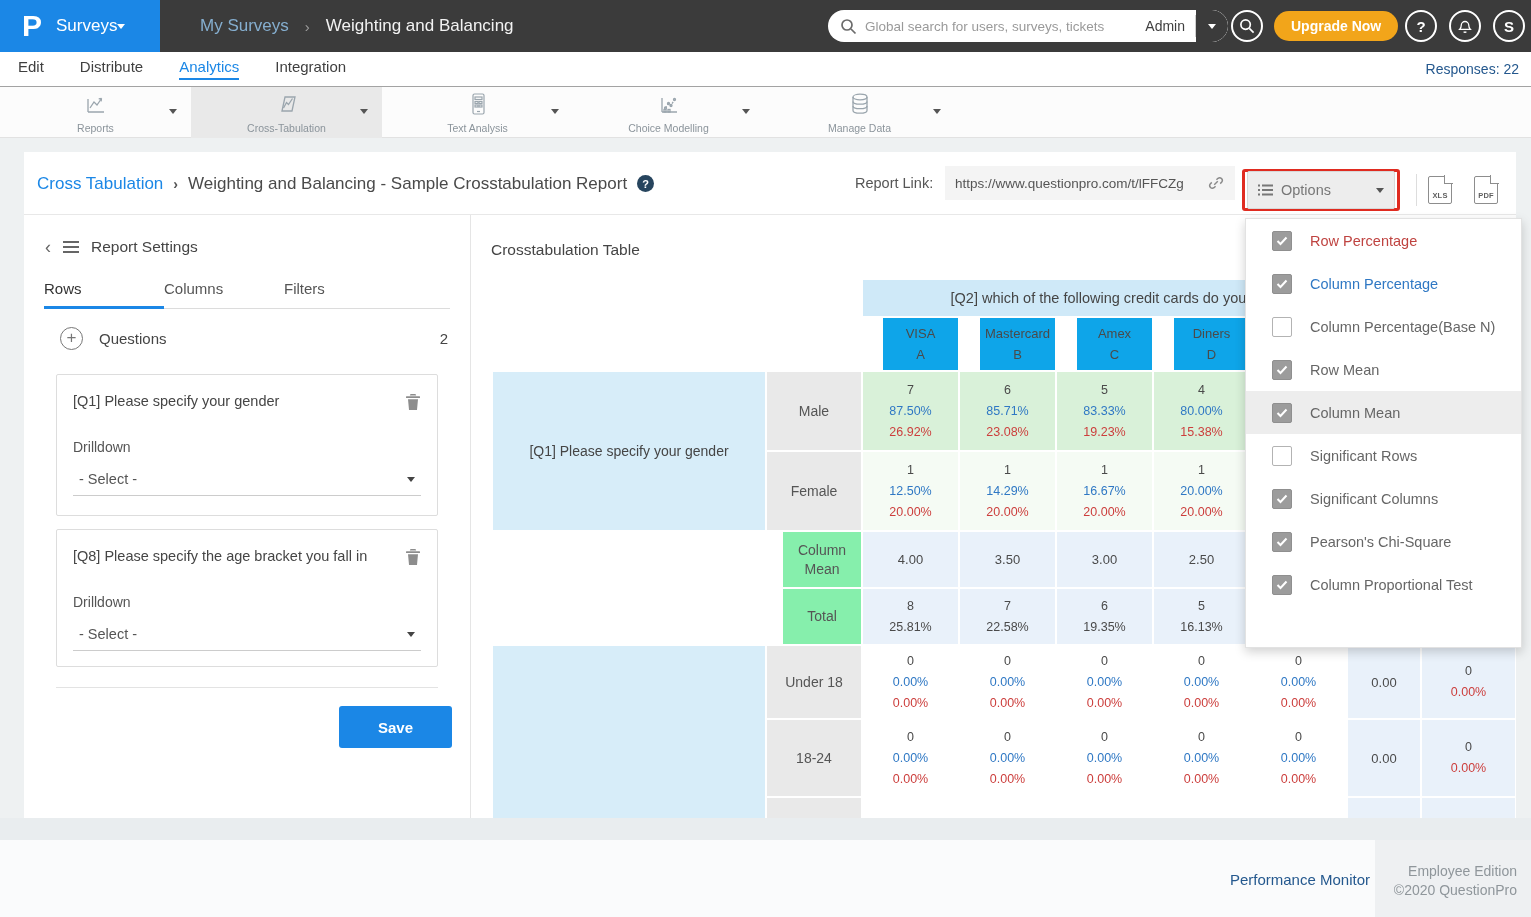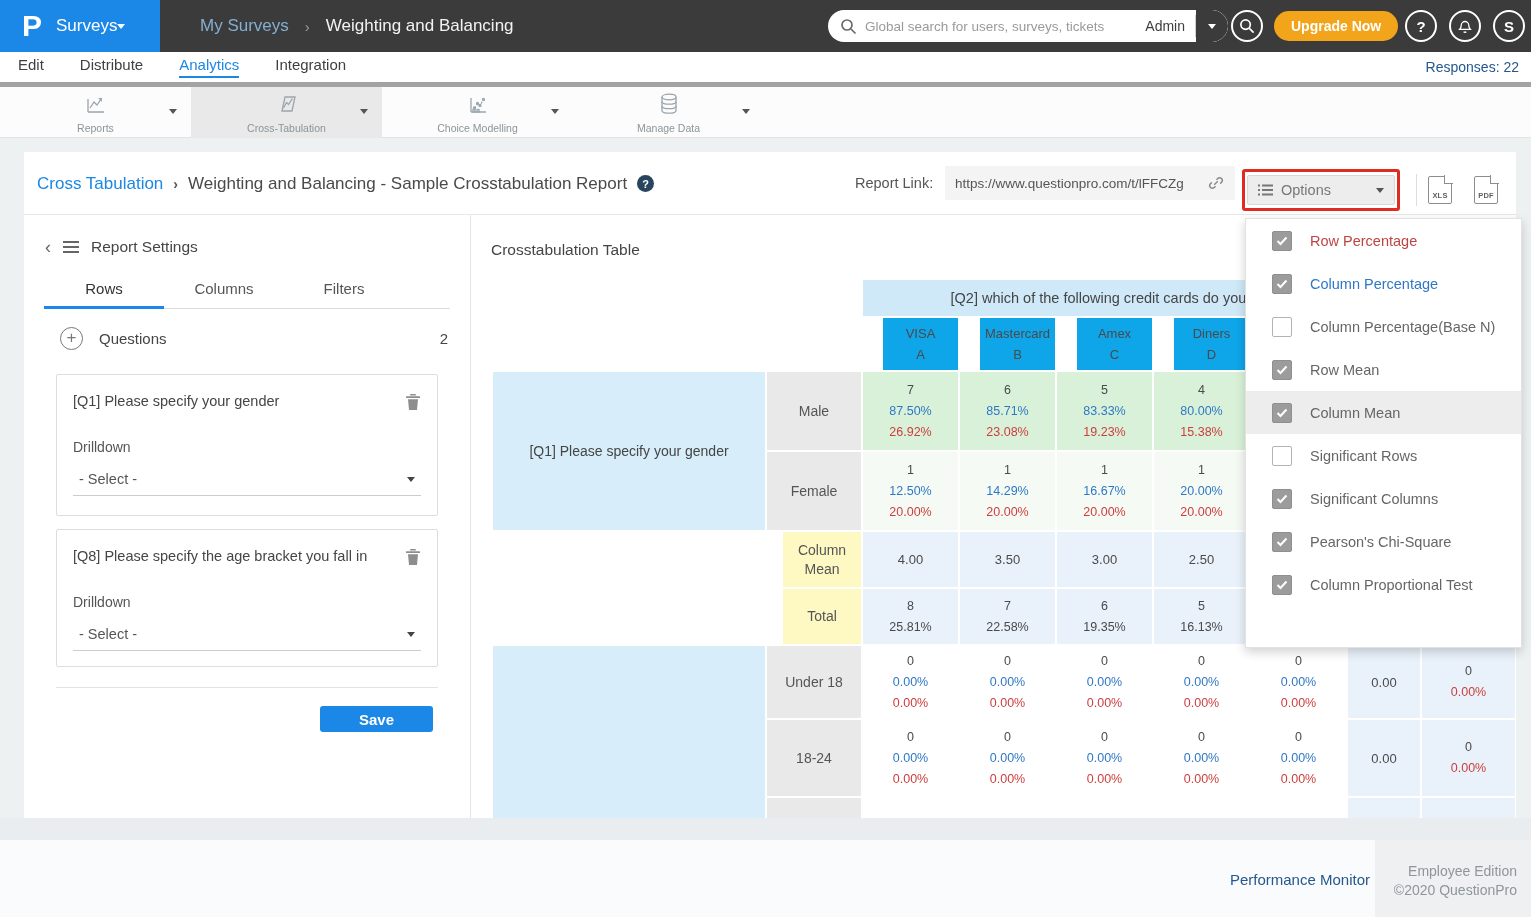--- a/index.html
+++ b/index.html
@@ -21,21 +21,21 @@
   .search-pill svg{margin-left:12px;flex:0 0 auto}
   .gsearch{border:none;outline:none;flex:1;font-size:13.5px;color:#444;padding:0 8px;font-family:inherit;background:transparent}
   .gsearch::placeholder{color:#9a9a9a}
   .scope{font-size:14px;color:#3f3f3f;padding-right:10px;white-space:nowrap}
   .scope-div{width:1px;height:22px;background:#cfcfcf}
   .scope-caret{width:32px;height:32px;background:#3b3b3b;border-radius:0 16px 16px 0;display:flex;align-items:center;justify-content:center;cursor:pointer}
   .circle-btn{position:absolute;top:10px;width:32px;height:32px;border:2px solid #fff;border-radius:50%;display:flex;align-items:center;justify-content:center;color:#fff;font-weight:bold;font-size:15px;cursor:pointer;background:transparent}
   .upgrade-btn{position:absolute;left:1274px;top:11px;height:30px;padding:0 17px;background:#f2a51a;border:none;border-radius:15px;color:#fff;font-weight:bold;font-size:14px;cursor:pointer;font-family:inherit}
 
   
-  .navrow{position:absolute;left:0;top:52px;width:1531px;height:35px;background:#fff;border-bottom:5px solid #a3a3a3;display:flex;align-items:center;z-index:25;}
+  .navrow{position:absolute;left:0;top:52px;width:1531px;height:35px;background:#fff;border-bottom:1px solid #a3a3a3;display:flex;align-items:center;z-index:25;}
   .nav-tabs{display:flex;margin-left:18px;gap:36px;}
   .nav-tab{font-size:15px;color:#3f3f3f;cursor:pointer;padding-bottom:3px;}
   .nav-tab.active{color:#1b87e6;border-bottom:2px solid #1b87e6;}
   .responses{position:absolute;right:12px;font-size:14px;color:#24588e;}
 
   
   .toolrow{position:absolute;left:0;top:87px;width:1531px;height:51px;background:#fcfcfc;border-bottom:1px solid #e2e2e2;display:flex;z-index:25;}
   .tool-item{width:191px;height:51px;position:relative;display:flex;flex-direction:column;align-items:center;justify-content:center;cursor:pointer;}
   .tool-item.active{background:#e9e9e9;}
   .tool-label{font-size:10.5px;color:#8b949b;margin-top:1px;}
@@ -46,62 +46,62 @@
   .title-row{position:relative;height:63px;border-bottom:1px solid #e8e8e8;}
   .rt-crumbs{position:absolute;left:13px;top:0;height:63px;display:flex;align-items:center;gap:10px;font-size:17px;}
   .rt-link{color:#1b87e6;cursor:pointer}
   .rt-sep{color:#555;font-weight:bold;font-size:14px}
   .rt-title{color:#4a4a4a}
   .help-dot{width:17px;height:17px;border-radius:50%;background:#27455e;color:#fff;font-size:11px;font-weight:bold;display:inline-flex;align-items:center;justify-content:center;cursor:pointer}
   .rl-label{position:absolute;left:831px;top:23px;font-size:14.5px;color:#555;}
   .url-box{position:absolute;left:921px;top:14px;width:290px;height:34px;background:#f4f4f4;display:flex;align-items:center;padding:0 10px;gap:8px;cursor:text}
   .url-text{font-size:13.5px;color:#555;flex:1;white-space:nowrap;overflow:hidden}
   .annot-red{position:absolute;left:1218px;top:17px;width:158px;height:42px;border:3px solid #e02b20;border-radius:3px;display:flex;align-items:center;justify-content:center;z-index:60;}
-  .options-btn{width:148px;height:30px;background:#ededed;border:1px solid #d8d8d8;border-radius:2px;display:flex;align-items:center;padding:0 10px;gap:8px;cursor:pointer;font-family:inherit}
+  .options-btn{width:148px;height:38px;background:#ededed;border:1px solid #d8d8d8;border-radius:2px;display:flex;align-items:center;padding:0 10px;gap:8px;cursor:pointer;font-family:inherit}
   .options-label{font-size:14.5px;color:#777;flex:1;text-align:left;}
   .vdiv{position:absolute;left:1392px;top:22px;width:1px;height:32px;background:#ddd;}
   .doc{position:absolute;top:24px;width:24px;height:28px;border:1.6px solid #8d8d8d;border-radius:2px;background:#fff;cursor:pointer;}
   .doc::before{content:'';position:absolute;top:-1.6px;right:-1.6px;width:8px;height:8px;background:#fff;border-left:1.6px solid #8d8d8d;border-bottom:1.6px solid #8d8d8d;}
   .doc-label{position:absolute;bottom:3px;left:0;width:100%;text-align:center;font-size:7.5px;font-weight:bold;color:#5f5f5f;letter-spacing:.2px;}
 
   
   .spanel{position:absolute;left:0;top:63px;width:446px;height:603px;background:#fff;}
   .sp-head{position:absolute;left:21px;top:23px;display:flex;align-items:center;gap:12px;cursor:pointer;}
   .sp-chev{color:#666;font-size:18px;line-height:1;}
   .burger{width:16px;height:2px;background:#666;box-shadow:0 -5px 0 #666,0 5px 0 #666;display:inline-block;}
   .sp-title{font-size:15.5px;color:#454545;}
   .sp-tabs{position:absolute;left:20px;top:57px;width:406px;display:flex;border-bottom:1px solid #dcdcdc;}
-  .sp-tab{width:120px;text-align:center;font-size:15px;color:#555;padding:8px 0 9px;cursor:pointer;}
+  .sp-tab{width:120px;text-align:left;font-size:15px;color:#555;padding:8px 0 9px;cursor:pointer;}
   .sp-tab.active{color:#333;border-bottom:3px solid #1b87e6;margin-bottom:-1px;}
   .q-row{position:absolute;left:36px;top:112px;width:388px;display:flex;align-items:center;gap:16px;}
   .plus-circle{width:23px;height:23px;border:1.5px solid #777;border-radius:50%;color:#777;font-size:17px;display:flex;align-items:center;justify-content:center;cursor:pointer;line-height:1;padding-bottom:2px;}
   .q-label{font-size:15px;color:#454545;flex:1;}
   .q-count{font-size:15px;color:#454545;}
   .card{position:absolute;left:32px;width:382px;border:1px solid #ddd;border-radius:2px;background:#fff;padding:18px 16px 0;}
   .card1{top:159px;height:142px;}
   .card2{top:314px;height:138px;}
   .card-top{display:flex;align-items:flex-start;}
   .card-title{font-size:14.5px;color:#454545;flex:1;padding-right:10px;}
   .trash{cursor:pointer;flex:0 0 auto;}
   .dd-label{font-size:14px;color:#555;margin-top:24px;}
   .select-row{margin-top:12px;display:flex;align-items:center;border-bottom:1px solid #ccc;padding:4px 6px 8px;cursor:pointer;color:#444;}
   .select-val{font-size:14.5px;color:#555;flex:1;}
   .sp-div{position:absolute;left:32px;top:472px;width:382px;height:1px;background:#e3e3e3;}
-  .save-btn{position:absolute;left:296px;top:491px;width:113px;height:26px;background:#1b87e6;border:none;border-radius:3px;color:#fff;font-size:15px;font-weight:bold;cursor:pointer;font-family:inherit;}
+  .save-btn{position:absolute;left:315px;top:491px;width:113px;height:42px;background:#1b87e6;border:none;border-radius:3px;color:#fff;font-size:15px;font-weight:bold;cursor:pointer;font-family:inherit;}
 
   
   .ct-area{position:absolute;left:446px;top:63px;width:1046px;height:603px;background:#fff;border-left:1px solid #e5e5e5;overflow:hidden;}
   .ct-heading{position:absolute;left:20px;top:26px;font-size:15.5px;color:#454545;}
   .ct-grid{position:absolute;left:22px;top:65px;display:grid;grid-template-columns:272px 94px 95px 95px 95px 95px 95px 72px 93px;grid-template-rows:36px 52px 78px 78px 55px 55px 72px 76px 20px;gap:2px;}
   .cell{display:flex;flex-direction:column;align-items:center;justify-content:center;text-align:center;}
   .hdr-group{background:#cfe9f8;color:#454545;font-size:14.5px;white-space:nowrap;overflow:hidden;}
   .hdr-col{background:#0ea5e9;color:#555;font-size:14px;line-height:21px;margin-left:20px;}
   .q-cell{background:#d7edf9;color:#454545;font-size:14px;padding:0 20px;}
   .lbl-cell{background:#e9e9e9;color:#555;font-size:14px;line-height:19px;}
-  .lbl-blue{background:#fef9c3;color:#555;font-size:14px;line-height:19px;margin-left:16px;}
+  .lbl-blue{background:#86efac;color:#555;font-size:14px;line-height:19px;margin-left:16px;}
   .cell-green{background:#d9f1d9;}
   .cell-palegreen{background:#f5fbf4;}
   .cell-blue{background:#e9f1fa;justify-content:center;}
   .cell-white{background:#fff;}
   .ln{font-size:12.5px;line-height:21px;color:#4a4a4a;}
   .ln-b{color:#2f78c4;}
   .ln-r{color:#cc3e3c;}
   .ln-m{font-size:13px;color:#4a4a4a;}
 
   
@@ -189,20 +189,33 @@
           </svg></span>
         <div class="tool-label">Reports</div>
         <span class="caret tool-caret"></span>
       </div>
       <div class="tool-item active">
         <span><svg width="26" height="26" viewBox="0 0 26 26" fill="none" stroke="#9aa5ad" stroke-width="1.3">
             <path d="M8 20L11 6h10l-3 14z"></path>
             <polyline points="9.5,17 12.5,11.5 14.5,13.5 18.5,7.5"></polyline>
           </svg></span>
         <div class="tool-label">Cross-Tabulation</div>
+        <span class="caret tool-caret"></span>
+      </div>
+      <div class="tool-item">
+        <span><svg width="26" height="26" viewBox="0 0 26 26" fill="none" stroke="#9aa5ad" stroke-width="1.2">
+            <rect x="8" y="3" width="11" height="20" rx="1.5"></rect>
+            <rect x="10" y="6" width="7" height="2.5"></rect>
+            <rect x="10" y="10.5" width="3" height="2"></rect>
+            <rect x="14" y="10.5" width="3" height="2"></rect>
+            <rect x="10" y="14" width="3" height="2"></rect>
+            <rect x="14" y="14" width="3" height="2"></rect>
+            <path d="M12 20.5h3"></path>
+          </svg></span>
+        <div class="tool-label">Text Analysis</div>
         <span class="caret tool-caret"></span>
       </div>
       <div class="tool-item">
         <span><svg width="26" height="26" viewBox="0 0 26 26" fill="none" stroke="#9aa5ad" stroke-width="1.3">
             <path d="M6 21V7M6 21h15"></path>
             <path d="M9.5 17l3-4.5 2.5 2 3.5-6" stroke-dasharray="2 1.6"></path>
             <circle cx="9.5" cy="17" r="1"></circle>
             <circle cx="12.5" cy="12.5" r="1"></circle>
             <circle cx="15" cy="14.5" r="1"></circle>
             <circle cx="18.5" cy="8.5" r="1"></circle>

